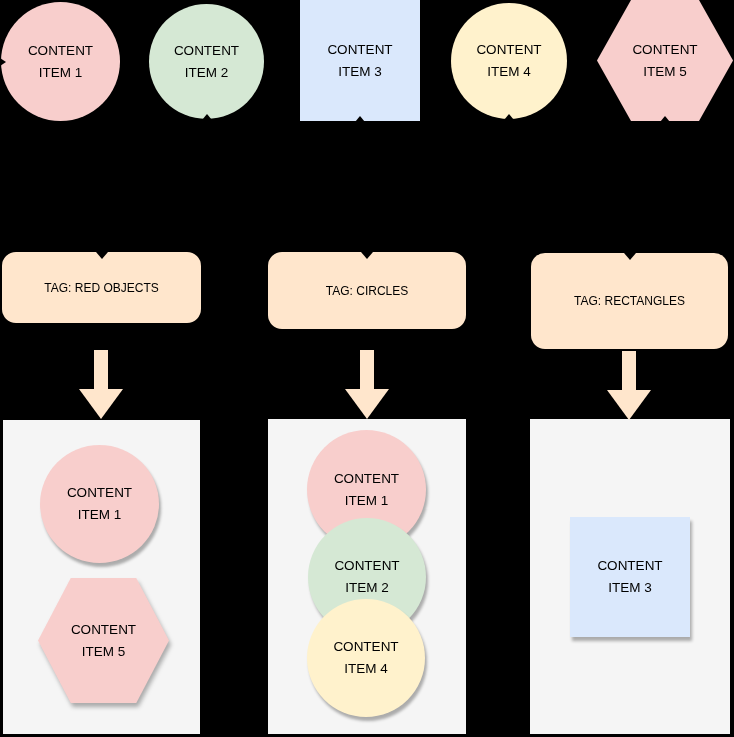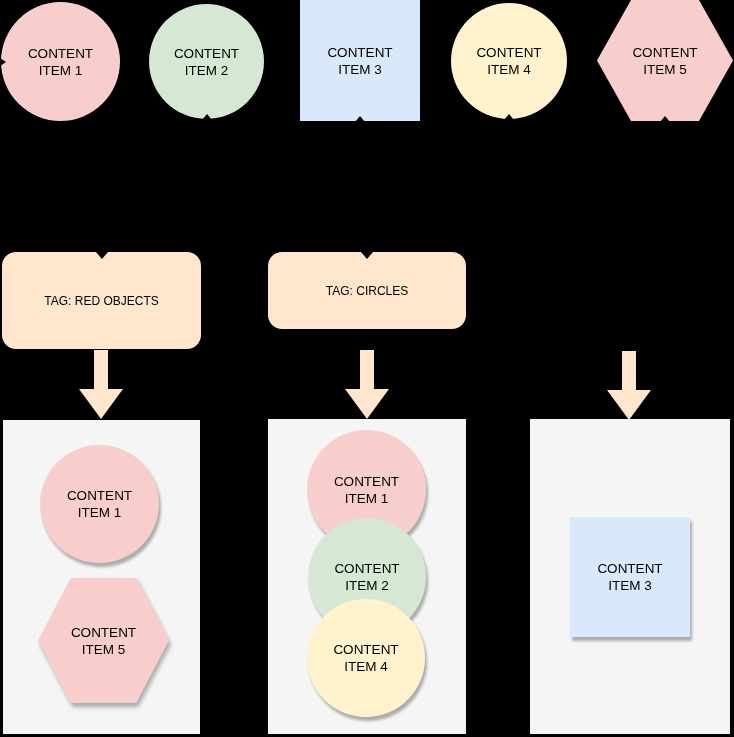--- a/index.html
+++ b/index.html
@@ -6,21 +6,21 @@
   html, body { width: 734px; height: 737px; background: #000; }
   body { font-family: "Liberation Sans", sans-serif; position: relative; overflow: hidden; }
 
   .canvas { position: absolute; left: 0; top: 0; width: 734px; height: 737px; background: #000; }
 
   
   .shape { position: absolute; display: flex; align-items: center; justify-content: center; }
   .circle { border-radius: 50%; }
   .shadowed { box-shadow: 2px 4px 3px rgba(0,0,0,0.30); }
 
-  .shape-label { white-space: pre-line; text-align: center; font-size: 13.5px; line-height: 17px; color: #000; }
+  .shape-label { white-space: pre-line; text-align: center; font-size: 13.5px; line-height: 22px; color: #000; }
 
   
   .fill-red    { background: #f8cecc; }
   .fill-green  { background: #d5e8d4; }
   .fill-blue   { background: #dae8fc; }
   .fill-yellow { background: #fff2cc; }
 
   
   .hex-wrap { position: absolute; filter: drop-shadow(2px 4px 2px rgba(0,0,0,0.30)); }
   .hex { width: 100%; height: 100%; display: flex; align-items: center; justify-content: center;
@@ -42,21 +42,21 @@
                  border-bottom: 6px solid #000; }
 
   
   .tag { position: absolute; background: #ffe6cc; border-radius: 14px;
          display: flex; align-items: center; justify-content: center;
          box-shadow: 2px 3px 2px rgba(0,0,0,0.35); }
   .tag-label { font-size: 12px; color: #000; text-align: center; }
   .tag-notch { position: absolute; top: 0; left: 50%; transform: translateX(-50%);
                width: 0; height: 0; border-left: 6px solid transparent; border-right: 6px solid transparent;
                border-top: 7px solid #000; }
-  .pos-tag1 { left: 2px;   top: 252px; width: 199px; height: 97px; }
+  .pos-tag1 { left: 2px;   top: 252px; width: 199px; height: 71px; }
   .pos-tag2 { left: 268px; top: 252px; width: 198px; height: 77px; }
   .pos-tag3 { left: 531px; top: 253px; width: 197px; height: 96px; }
 
   
   .arrow { position: absolute; display: flex; flex-direction: column; align-items: center; z-index: 5; }
   .arrow-shaft { width: 14px; height: 39px; background: #ffe6cc; }
   .arrow-head { width: 0; height: 0; border-left: 22px solid transparent; border-right: 22px solid transparent;
                 border-top: 30px solid #ffe6cc; }
   .pos-arrow1 { left: 79px;  top: 350px; }
   .pos-arrow2 { left: 345px; top: 350px; }
@@ -116,20 +116,24 @@
   <div class="tag pos-tag1">
     <span class="tag-notch"></span>
     <span class="tag-label">TAG: RED OBJECTS</span>
   </div>
 
   <div class="tag pos-tag2">
     <span class="tag-notch"></span>
     <span class="tag-label">TAG: CIRCLES</span>
   </div>
 
+  <div class="tag pos-tag3">
+    <span class="tag-notch"></span>
+    <span class="tag-label">TAG: RECTANGLES</span>
+  </div>
 
   <div class="arrow pos-arrow1">
     <div class="arrow-shaft"></div>
     <div class="arrow-head"></div>
   </div>
   <div class="arrow pos-arrow2">
     <div class="arrow-shaft"></div>
     <div class="arrow-head"></div>
   </div>
   <div class="arrow pos-arrow3">

